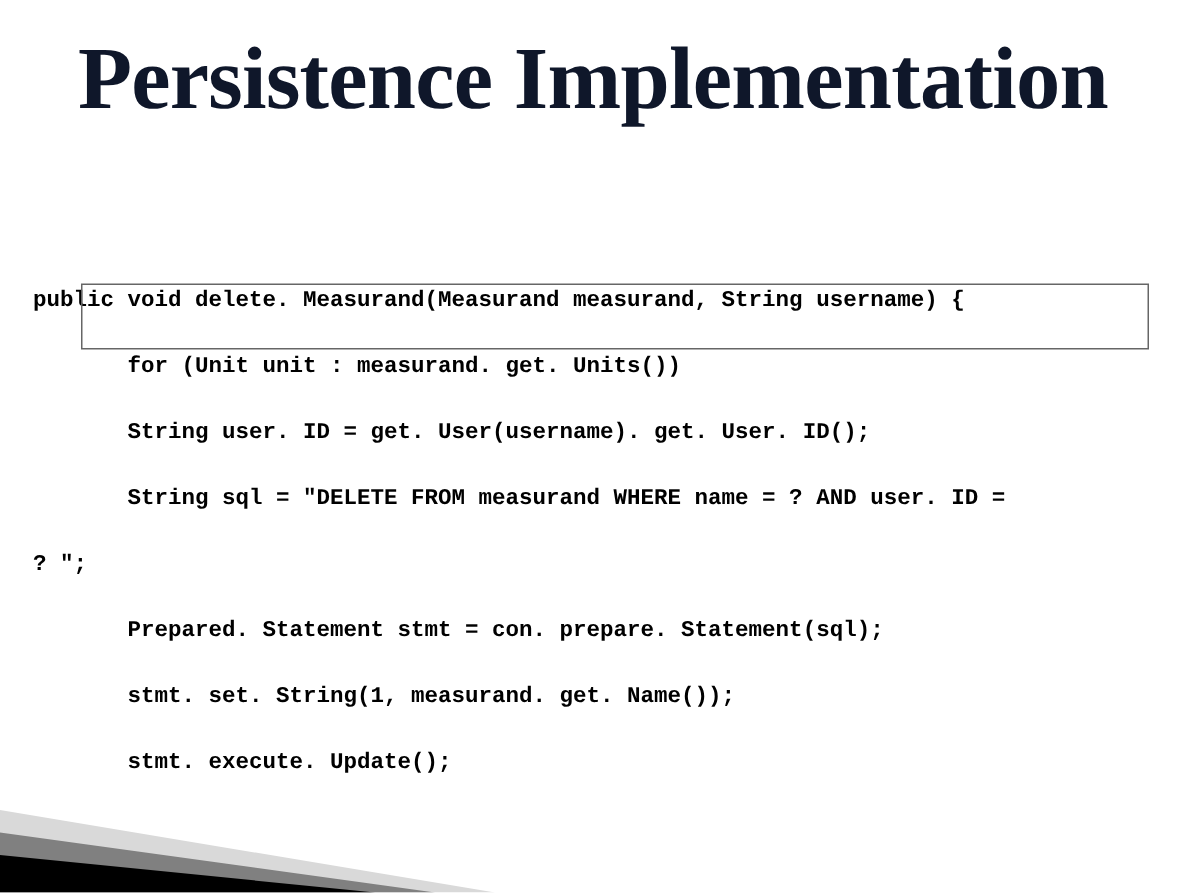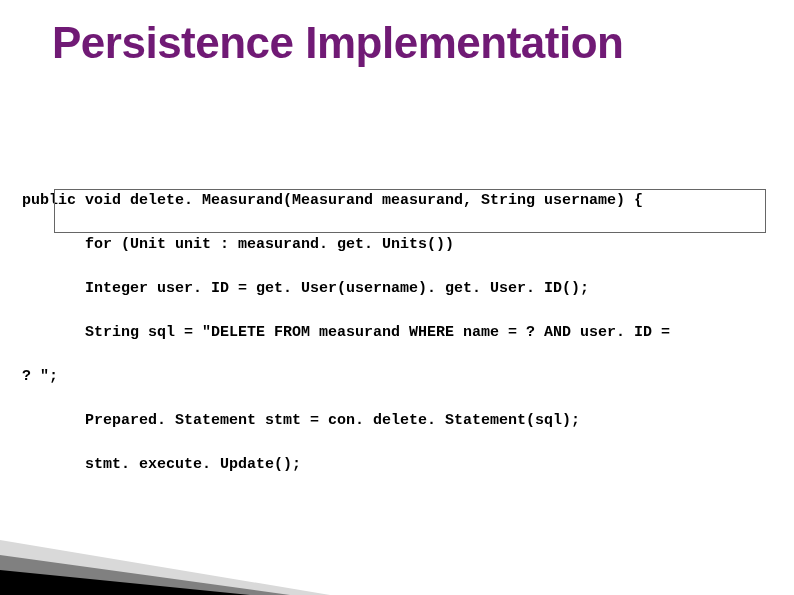--- a/index.html
+++ b/index.html
@@ -8,24 +8,25 @@
     height: 595px;
     background: #ffffff;
     font-family: Arial, sans-serif;
     position: relative;
     overflow: hidden;
   }
   .slide-title {
     position: absolute;
     top: 18px;
     left: 52px;
-    font-size: 44px;
+    font-size: 59px;
     font-weight: bold;
-    color: #701a75;
+    color: #0f172a;
     letter-spacing: -0.5px;
+    font-family: Liberation Serif, serif;
   }
   .code-area {
     position: absolute;
     top: 168px;
     left: 22px;
     right: 22px;
     font-family: "Courier New", monospace;
     font-size: 15px;
     line-height: 22px;
     color: #000;
@@ -50,24 +51,25 @@
   }
 </style>
 </head>
 <body>
 
 <h1 class="slide-title">Persistence Implementation</h1>
 
 <div class="code-area">
 <span class="code-line">public void delete. Measurand(Measurand measurand, String username) {</span>
 <span class="code-line">       for (Unit unit : measurand. get. Units())</span>
-<span class="code-line">       Integer user. ID = get. User(username). get. User. ID();</span>
+<span class="code-line">       String user. ID = get. User(username). get. User. ID();</span>
 <span class="code-line">       String sql = "DELETE FROM measurand WHERE name = ? AND user. ID =</span>
 <span class="code-line">? ";</span>
-<span class="code-line">       Prepared. Statement stmt = con. delete. Statement(sql);</span>
+<span class="code-line">       Prepared. Statement stmt = con. prepare. Statement(sql);</span>
+<span class="code-line">       stmt. set. String(1, measurand. get. Name());</span>
 <span class="code-line">       stmt. execute. Update();</span>
 
 </div>
 
 <div class="boxed"></div>
 
 <svg class="wedge" viewBox="0 0 330 110" preserveAspectRatio="none">
   <polygon points="0,110 330,110 0,55" fill="#d9d9d9"></polygon>
   <polygon points="0,110 290,110 0,70" fill="#808080"></polygon>
   <polygon points="0,110 250,110 0,85" fill="#000000"></polygon>

